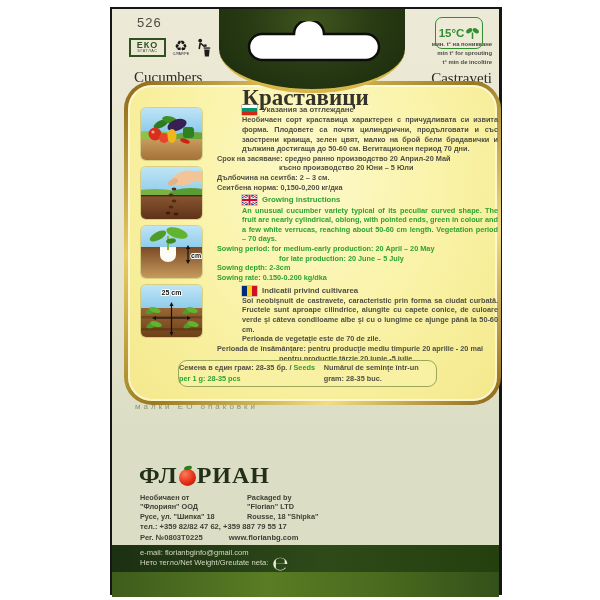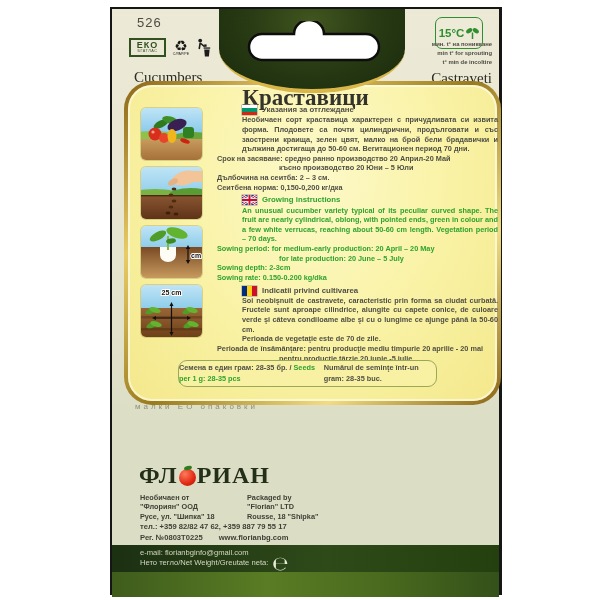--- a/index.html
+++ b/index.html
@@ -65,21 +65,21 @@
   .logo{position:absolute;left:27px;top:453px;display:flex;align-items:center;
         font-family:"Liberation Serif","DejaVu Serif",serif;font-weight:bold;font-size:24px;
         letter-spacing:1px;color:#232f18;}
   .tomato{position:relative;width:17px;height:17px;margin:3px 1px 0 1px;border-radius:50%;
           background:radial-gradient(circle at 35% 30%,#ff7a5a,#e02812 60%,#a81606);}
   .tomato::before{content:"";position:absolute;left:5px;top:-3px;width:8px;height:4px;border-radius:50%;
           background:#2e7d1e;transform:rotate(-15deg);}
   .addr{position:absolute;top:484px;font-size:7.3px;font-weight:bold;color:#3f3f35;line-height:1.28;}
   .addr.c1{left:28px;} .addr.c2{left:91px;margin-left:44px;}
   .tel{position:absolute;left:28px;top:513px;font-size:7.6px;font-weight:bold;color:#3f3f35;}
-  .reg-row{position:absolute;left:28px;top:524px;font-size:7.6px;font-weight:bold;color:#3f3f35;display:flex;gap:16px;justify-content:center;}
+  .reg-row{position:absolute;left:28px;top:524px;font-size:7.6px;font-weight:bold;color:#3f3f35;display:flex;gap:26px;justify-content:center;}
   .dark-band{position:absolute;left:0;right:0;top:536px;height:27px;
              background:linear-gradient(90deg,#1c3012,#2e4a19 55%,#24400f);
              color:#d4d8c0;font-size:7.6px;padding:3px 0 0 28px;box-sizing:border-box;line-height:1.35;}
   .dark-band .net{display:flex;align-items:flex-start;}
   .emark{font-size:19px;line-height:10px;margin-left:4px;color:#e8ead8;font-family:"DejaVu Sans",sans-serif;}
   .olive-band{position:absolute;left:0;right:0;top:563px;height:25px;
              background:linear-gradient(90deg,#3f5c1c,#597c24 40%,#4a6a1e 70%,#33511a);}
 </style>
 </head>
 <body>

